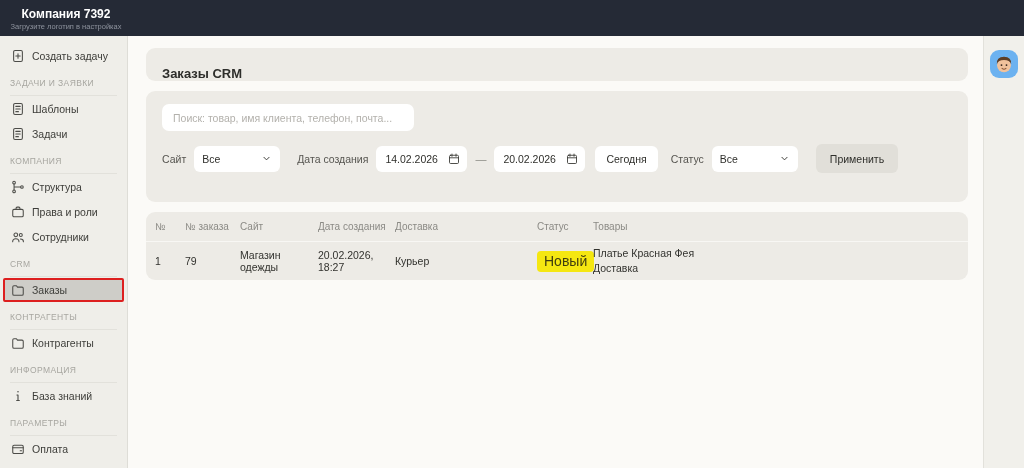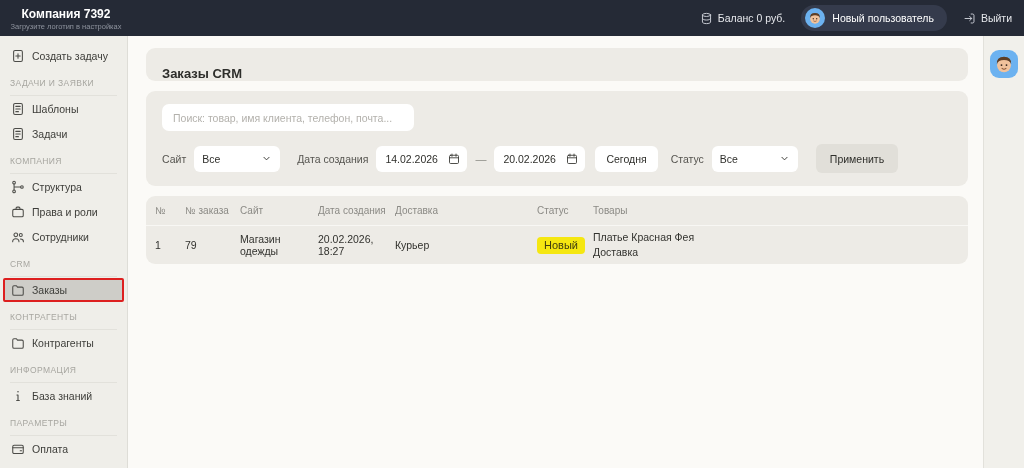--- a/index.html
+++ b/index.html
@@ -35,21 +35,21 @@
   .side-section { padding: 9px 10px 0; }
   .side-section .sec-label { font-size: 8.5px; color: #a7a6a0; letter-spacing: 0.4px; }
   .side-section .sec-line { border-top: 1px solid #e2e1db; margin-top: 7px; }
 
   
   .main { flex: 1; min-width: 0; padding: 12px 15px 0 18px; background: #fbfaf7; }
   .card { background: #edebe6; border-radius: 9px; }
   .title-card { height: 33px; display: flex; align-items: flex-end; padding: 0 16px; }
   .page-title { font-size: 13px; font-weight: bold; color: #2e2e2b; }
 
-  .filter-card { margin-top: 10px; padding: 13px 16px 13px; }
+  .filter-card { margin-top: 10px; padding: 13px 16px 29px; }
   .search-input { width: 252px; height: 27px; border: none; outline: none; border-radius: 7px;
                   background: #ffffff; font-size: 10.5px; padding: 0 11px; color: #33332f;
                   font-family: "Liberation Sans", "DejaVu Sans", sans-serif; }
   .search-input::placeholder { color: #b3b1ac; }
   .filter-row { display: flex; align-items: center; margin-top: 13px; }
   .flabel { font-size: 10.5px; color: #55544f; }
   .select-box { width: 86px; height: 26px; background: #ffffff; border-radius: 6px;
                 display: flex; align-items: center; justify-content: space-between;
                 padding: 0 8px; font-size: 10.5px; color: #2f2f2b; margin-left: 8px; cursor: pointer; }
   .select-box svg { color: #3c3c38; }
@@ -67,21 +67,21 @@
   .ml12 { margin-left: 13px; }
 
   .table-card { margin-top: 10px; padding: 0 9px; }
   .tgrid { display: grid; grid-template-columns: 30px 55px 78px 77px 142px 56px 1fr; align-items: center; }
   .thead { height: 29px; }
   .thead > div { font-size: 10px; color: #8b8a85; }
   .tdivider { border-top: 1px solid #f8f7f4; margin: 0 -9px; }
   .trow { min-height: 38px; cursor: pointer; }
   .trow > div { font-size: 10.5px; color: #32322e; padding-right: 6px; }
   .status-badge { display: inline-block; background: #f5e711; color: #3f3d10;
-                  font-size: 11px; padding: 2.5px 7px; border-radius: 4px; }
+                  font-size: 14px; padding: 2.5px 7px; border-radius: 4px; }
   .products div { line-height: 1.45; }
 
   
   .rightbar { width: 41px; flex: 0 0 41px; background: #f1f0eb; border-left: 1px solid #e2e1db;
               padding-top: 14px; }
   .assistant-avatar { width: 28px; height: 28px; border-radius: 9px; background: #6cb2f0;
                       margin: 0 auto; display: flex; align-items: center; justify-content: center;
                       cursor: pointer; overflow: hidden; }
 </style>
 </head>
@@ -151,42 +151,20 @@
     </g>
   </defs>
 </svg>
 
 <div class="app">
 
   <header class="topbar">
     <div class="company">
       <div class="company-name">Компания 7392</div>
       <div class="company-sub">Загрузите логотип в настройках</div>
-    </div>
-    <div class="topbar-right">
-      <div class="tb-item">
-        <svg width="13" height="13" viewBox="0 0 16 16">
-            <use href="#i-database"></use>
-          </svg>
-        <span>Баланс 0 руб.</span>
-      </div>
-      <div class="user-pill">
-        <span class="avatar-circle">
-          <svg width="18" height="18" viewBox="0 0 24 24">
-              <use href="#i-face"></use>
-            </svg>
-        </span>
-        <span>Новый пользователь</span>
-      </div>
-      <div class="tb-item">
-        <svg width="13" height="13" viewBox="0 0 16 16">
-            <use href="#i-logout"></use>
-          </svg>
-        <span>Выйти</span>
-      </div>
     </div>
   </header>
 
   <div class="body-row">
 
     <aside class="sidebar">
       <div class="side-item">
         <svg width="14" height="14" viewBox="0 0 16 16">
             <use href="#i-file-plus"></use>
           </svg>

